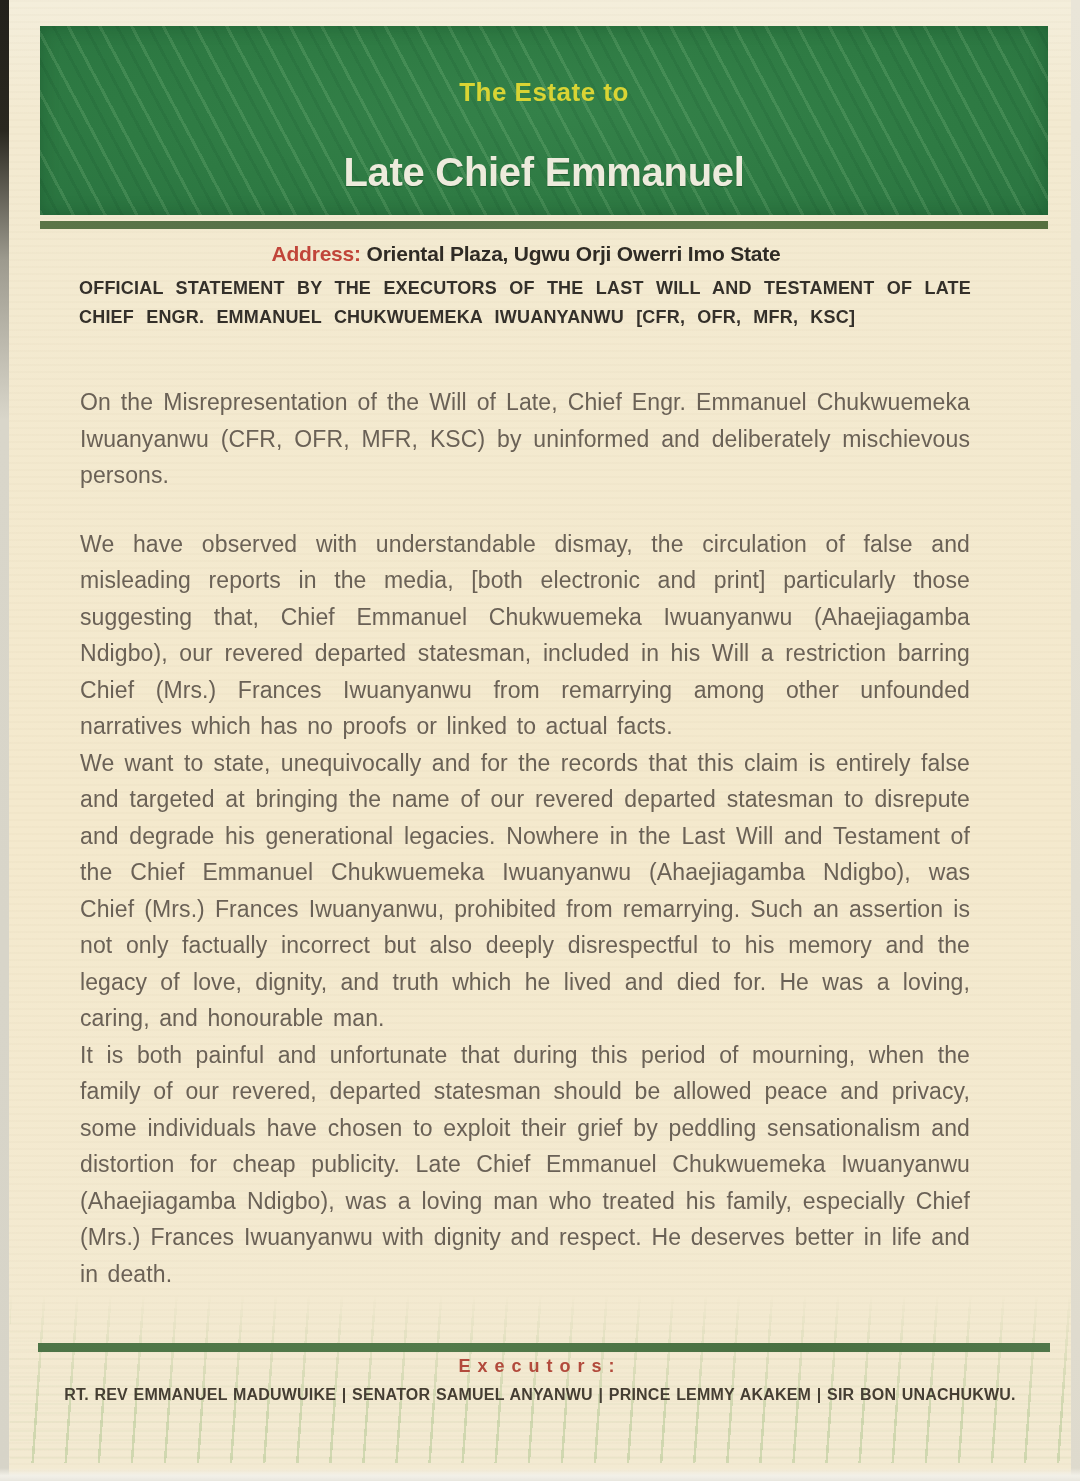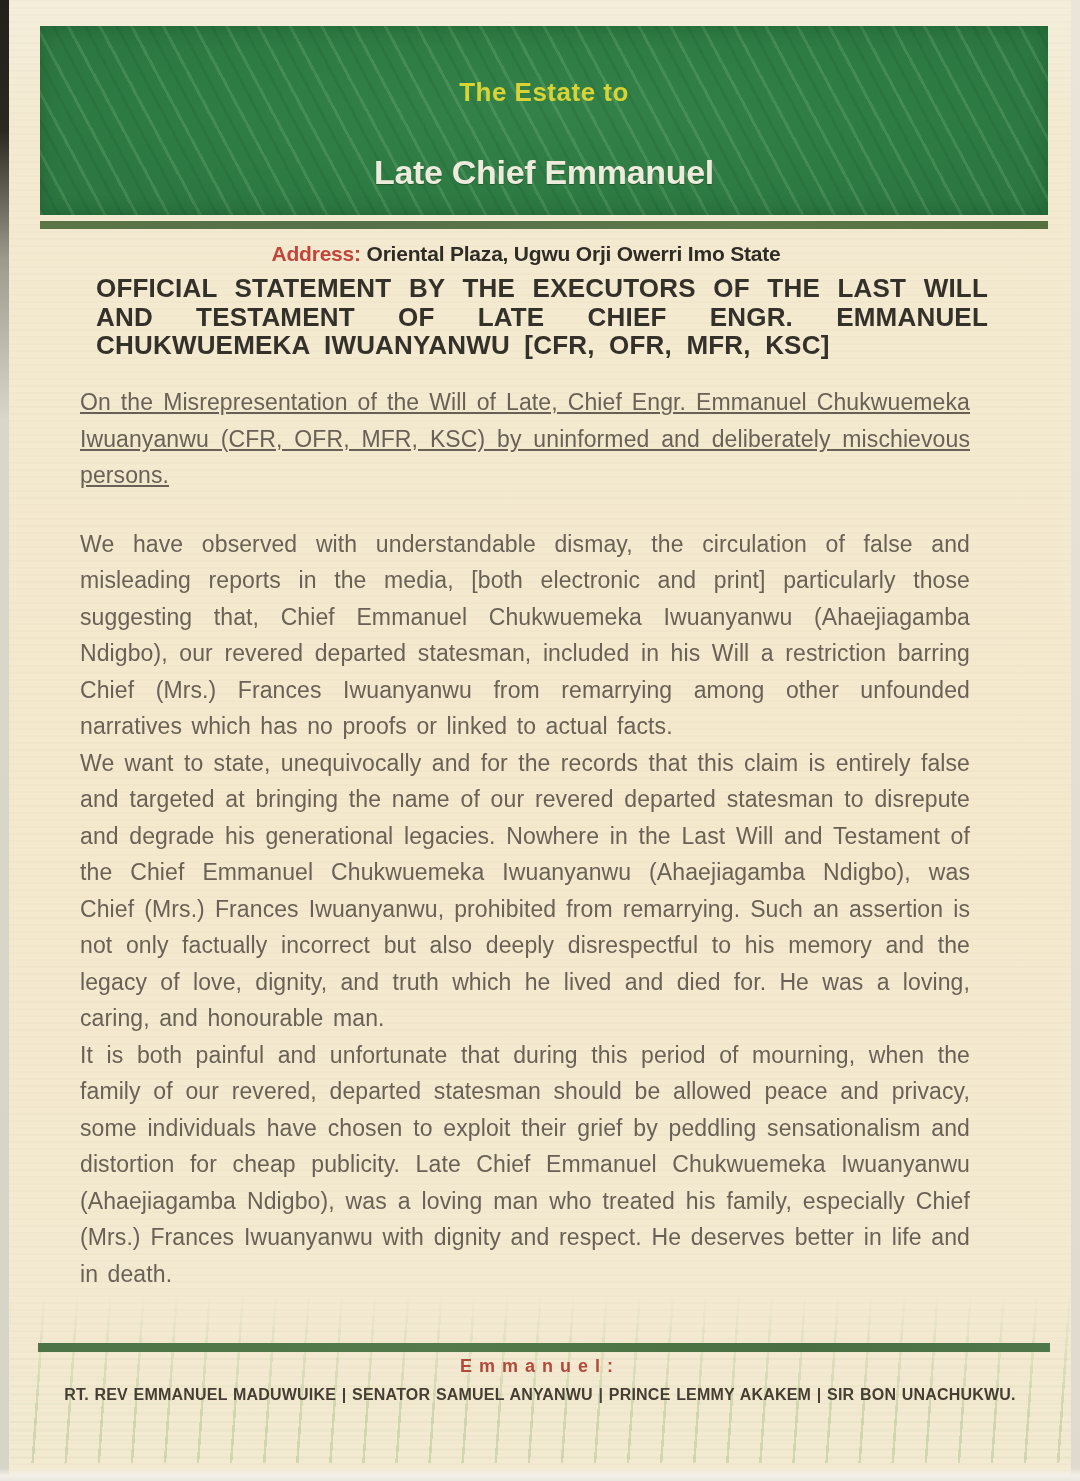--- a/index.html
+++ b/index.html
@@ -40,48 +40,48 @@
     box-shadow:inset 0 0 18px rgba(0,40,15,0.25);
     display:flex;flex-direction:column;align-items:center;justify-content:center;
     padding-top:30px;box-sizing:border-box;
     text-align:center;
     gap:43px;
   }
   .banner-eyebrow{
     color:#d9d434;font-size:26px;font-weight:600;letter-spacing:0.5px;line-height:30px;
   }
   .banner-title{
-    color:#edebdc;font-size:34px;font-weight:700;line-height:45px;letter-spacing:-0.3px;
+    color:#edebdc;font-size:40px;font-weight:700;line-height:45px;letter-spacing:-0.3px;
     text-shadow:0 1px 1px rgba(0,30,10,0.35);
   }
   .header-divider{
     position:absolute;left:40px;top:221px;width:1008px;height:8px;
     background:linear-gradient(to right,#5b7547 0,#56714a 30%,#5d7849 70%,#55703f 100%);
   }
   
   .address-line{
     position:absolute;left:80px;top:242px;width:892px;
     text-align:center;font-size:21px;font-weight:700;color:#2f2b25;
     letter-spacing:-0.2px;
   }
   .address-label{color:#c1453a;}
   
   .statement-heading{
-    position:absolute;left:96px;top:274px;width:892px;
-    font-size:26px;font-weight:700;line-height:28.5px;color:#34302a;
+    position:absolute;left:79px;top:274px;width:892px;
+    font-size:18px;font-weight:700;line-height:28.5px;color:#34302a;
     text-align:justify;text-align-last:left;word-spacing:7px;letter-spacing:0.2px;
   }
   
   .statement-body{
     position:absolute;left:80px;top:384px;width:890px;
     font-size:23px;line-height:36.5px;color:#6a6156;
     text-align:justify;word-spacing:3px;letter-spacing:0.1px;
   }
   .statement-body p{margin:0;}
-  .statement-body p.gap-after{margin-bottom:32px;text-decoration:underline;}
+  .statement-body p.gap-after{margin-bottom:32px;}
   
   .security-pattern{
     position:absolute;left:10px;top:1295px;width:1062px;height:168px;
     background:
       repeating-linear-gradient(94deg,rgba(122,170,92,0.28) 0 2.5px,transparent 2.5px 33px),
       repeating-linear-gradient(to bottom,rgba(150,180,120,0.06) 0 2px,transparent 2px 9px);
     -webkit-mask-image:linear-gradient(to bottom,transparent 0,rgba(0,0,0,.55) 35%,#000 70%);
             mask-image:linear-gradient(to bottom,transparent 0,rgba(0,0,0,.55) 35%,#000 70%);
   }
   
@@ -120,18 +120,18 @@
 <div class="statement-heading">OFFICIAL STATEMENT BY THE EXECUTORS OF THE LAST WILL AND TESTAMENT OF LATE CHIEF ENGR. EMMANUEL CHUKWUEMEKA IWUANYANWU [CFR, OFR, MFR, KSC]</div>
 
 <div class="statement-body">
   <p class="gap-after">On the Misrepresentation of the Will of Late, Chief Engr. Emmanuel Chukwuemeka Iwuanyanwu (CFR, OFR, MFR, KSC) by uninformed and deliberately mischievous persons.</p>
   <p>We have observed with understandable dismay, the circulation of false and misleading reports in the media, [both electronic and print] particularly those suggesting that, Chief Emmanuel Chukwuemeka Iwuanyanwu (Ahaejiagamba Ndigbo), our revered departed statesman, included in his Will a restriction barring Chief (Mrs.) Frances Iwuanyanwu from remarrying among other unfounded narratives which has no proofs or linked to actual facts.</p>
   <p>We want to state, unequivocally and for the records that this claim is entirely false and targeted at bringing the name of our revered departed statesman to disrepute and degrade his generational legacies. Nowhere in the Last Will and Testament of the Chief Emmanuel Chukwuemeka Iwuanyanwu (Ahaejiagamba Ndigbo), was Chief (Mrs.) Frances Iwuanyanwu, prohibited from remarrying. Such an assertion is not only factually incorrect but also deeply disrespectful to his memory and the legacy of love, dignity, and truth which he lived and died for. He was a loving, caring, and honourable man.</p>
   <p>It is both painful and unfortunate that during this period of mourning, when the family of our revered, departed statesman should be allowed peace and privacy, some individuals have chosen to exploit their grief by peddling sensationalism and distortion for cheap publicity. Late Chief Emmanuel Chukwuemeka Iwuanyanwu (Ahaejiagamba Ndigbo), was a loving man who treated his family, especially Chief (Mrs.) Frances Iwuanyanwu with dignity and respect. He deserves better in life and in death.</p>
 </div>
 
 <div class="footer-divider"></div>
-<div class="executors-label">Emmanuel:</div>
+<div class="executors-label">Executors:</div>
 <div class="executors-names">RT. REV EMMANUEL MADUWUIKE | SENATOR SAMUEL ANYANWU | PRINCE LEMMY AKAKEM | SIR BON UNACHUKWU.</div>
 
 <div class="edge-left"></div>
 <div class="edge-right"></div>
 <div class="edge-bottom"></div>
 
 </body></html>

